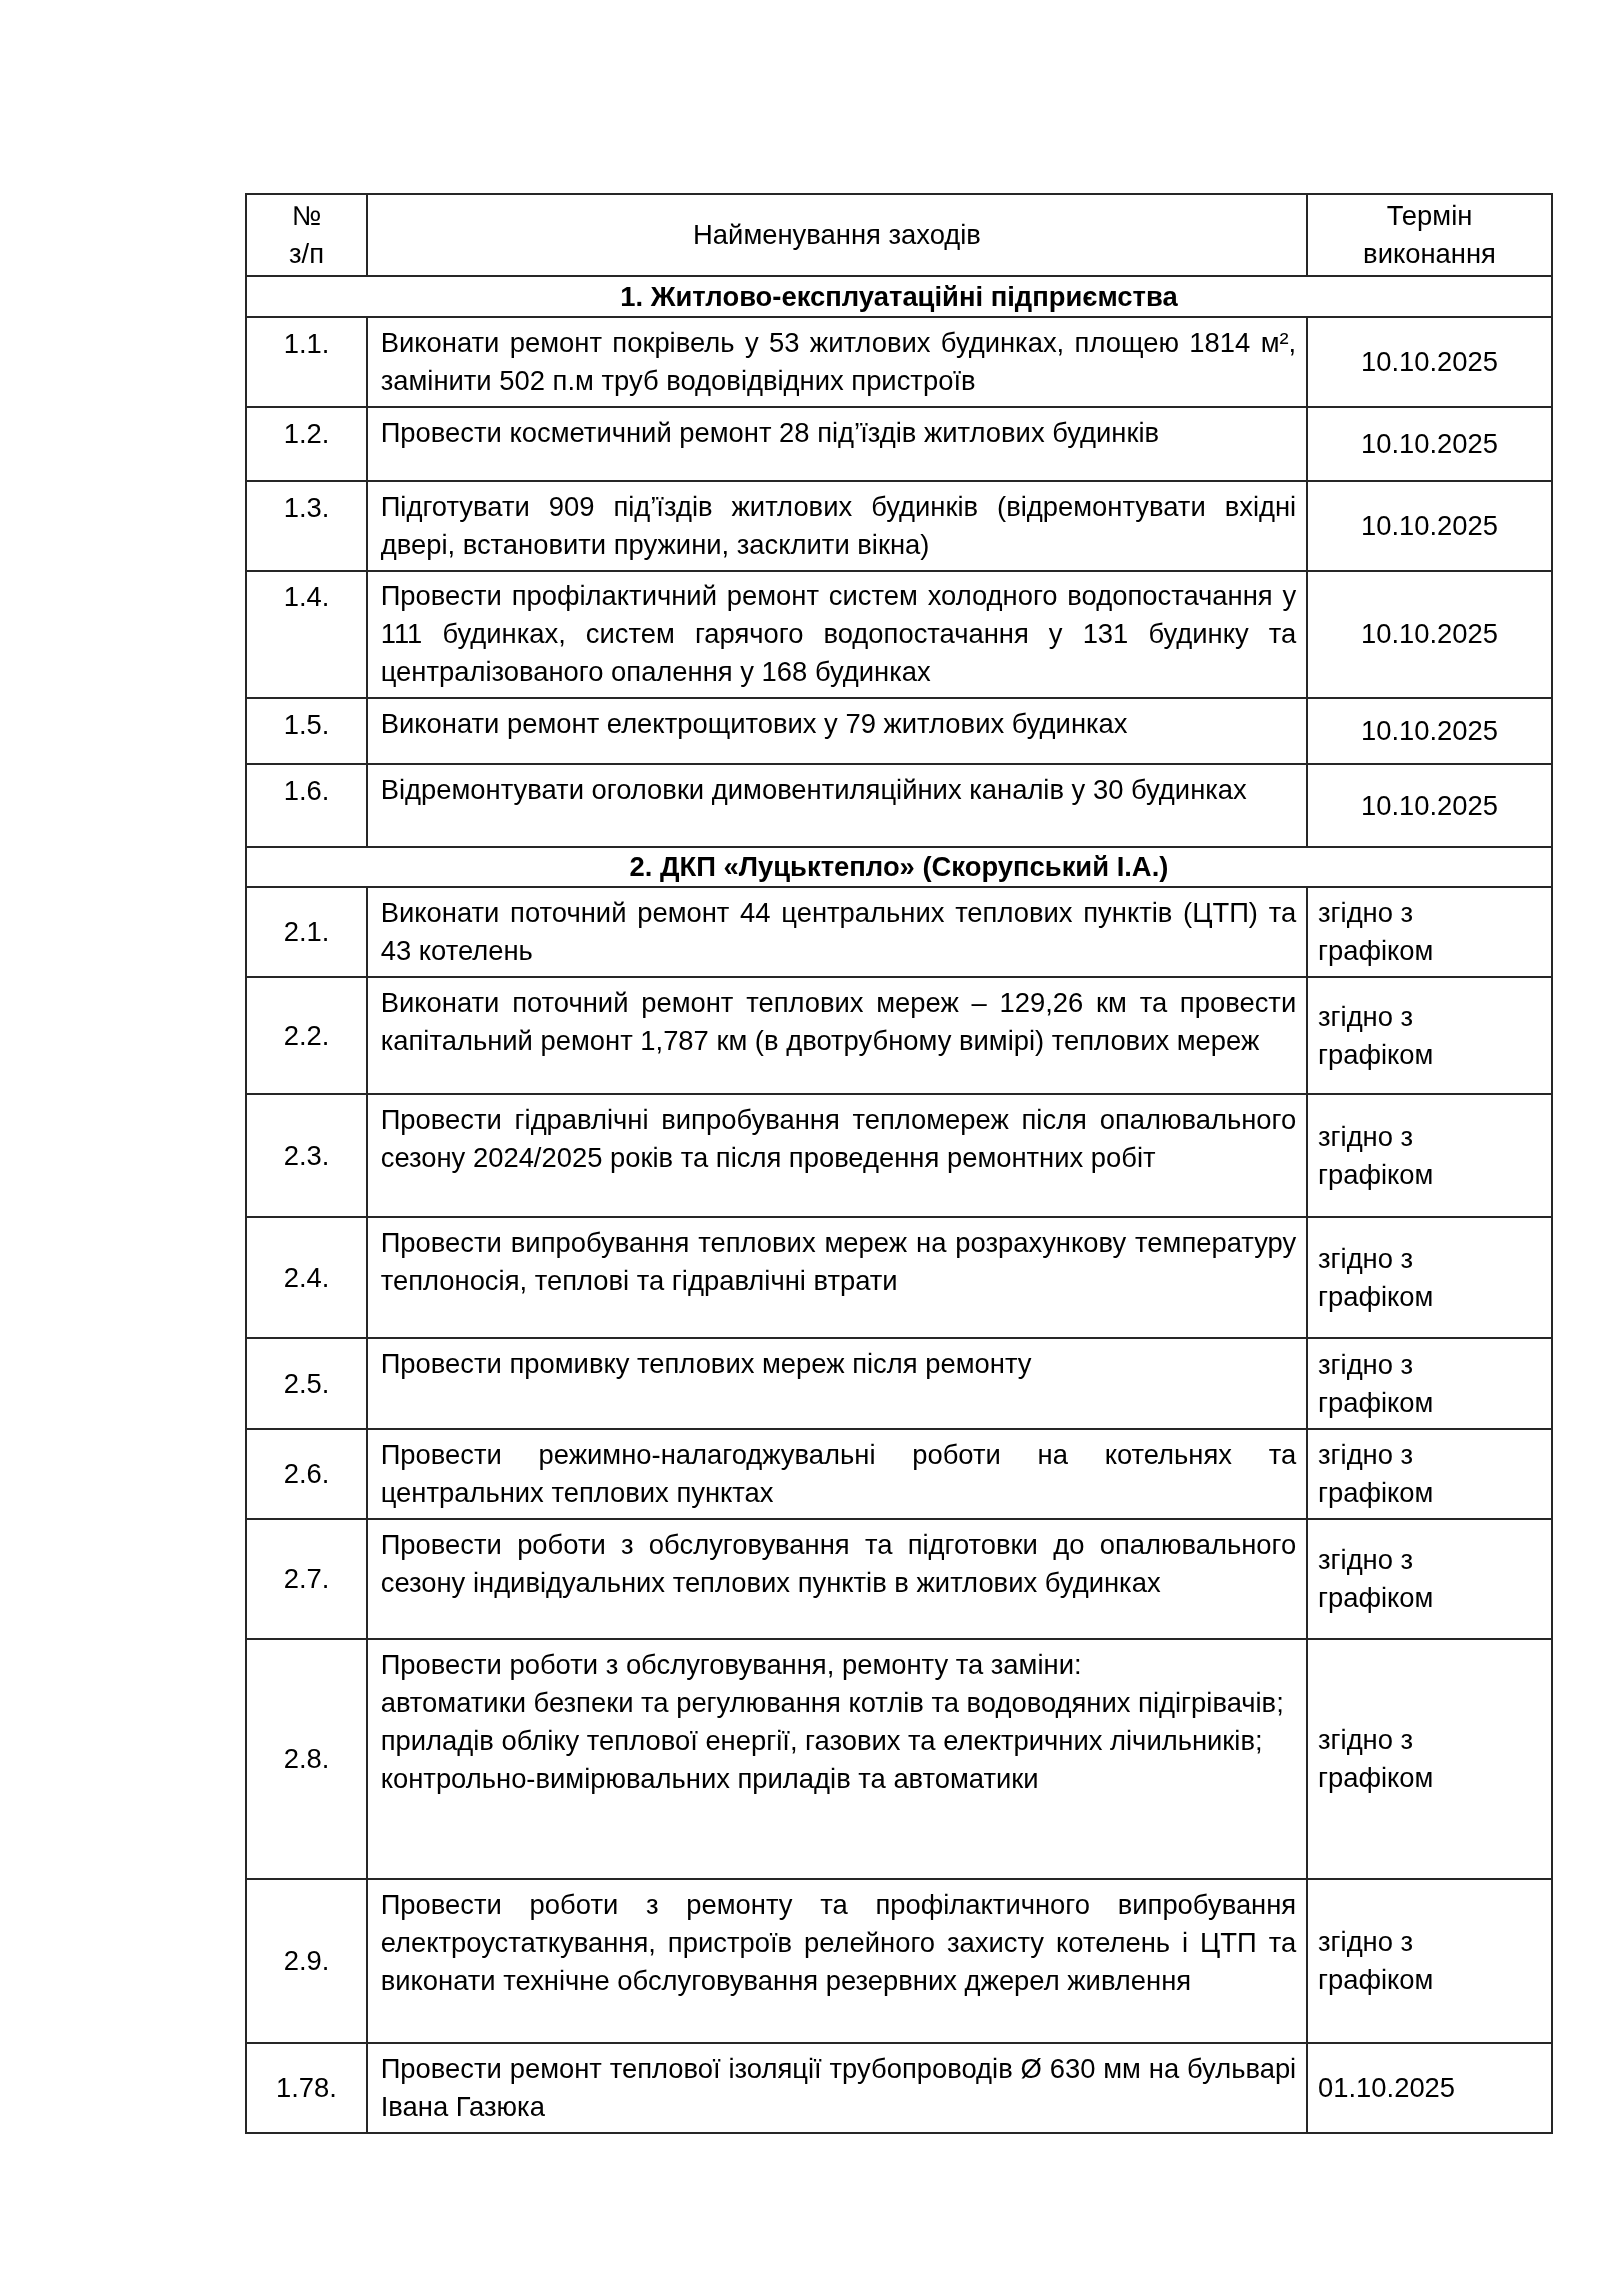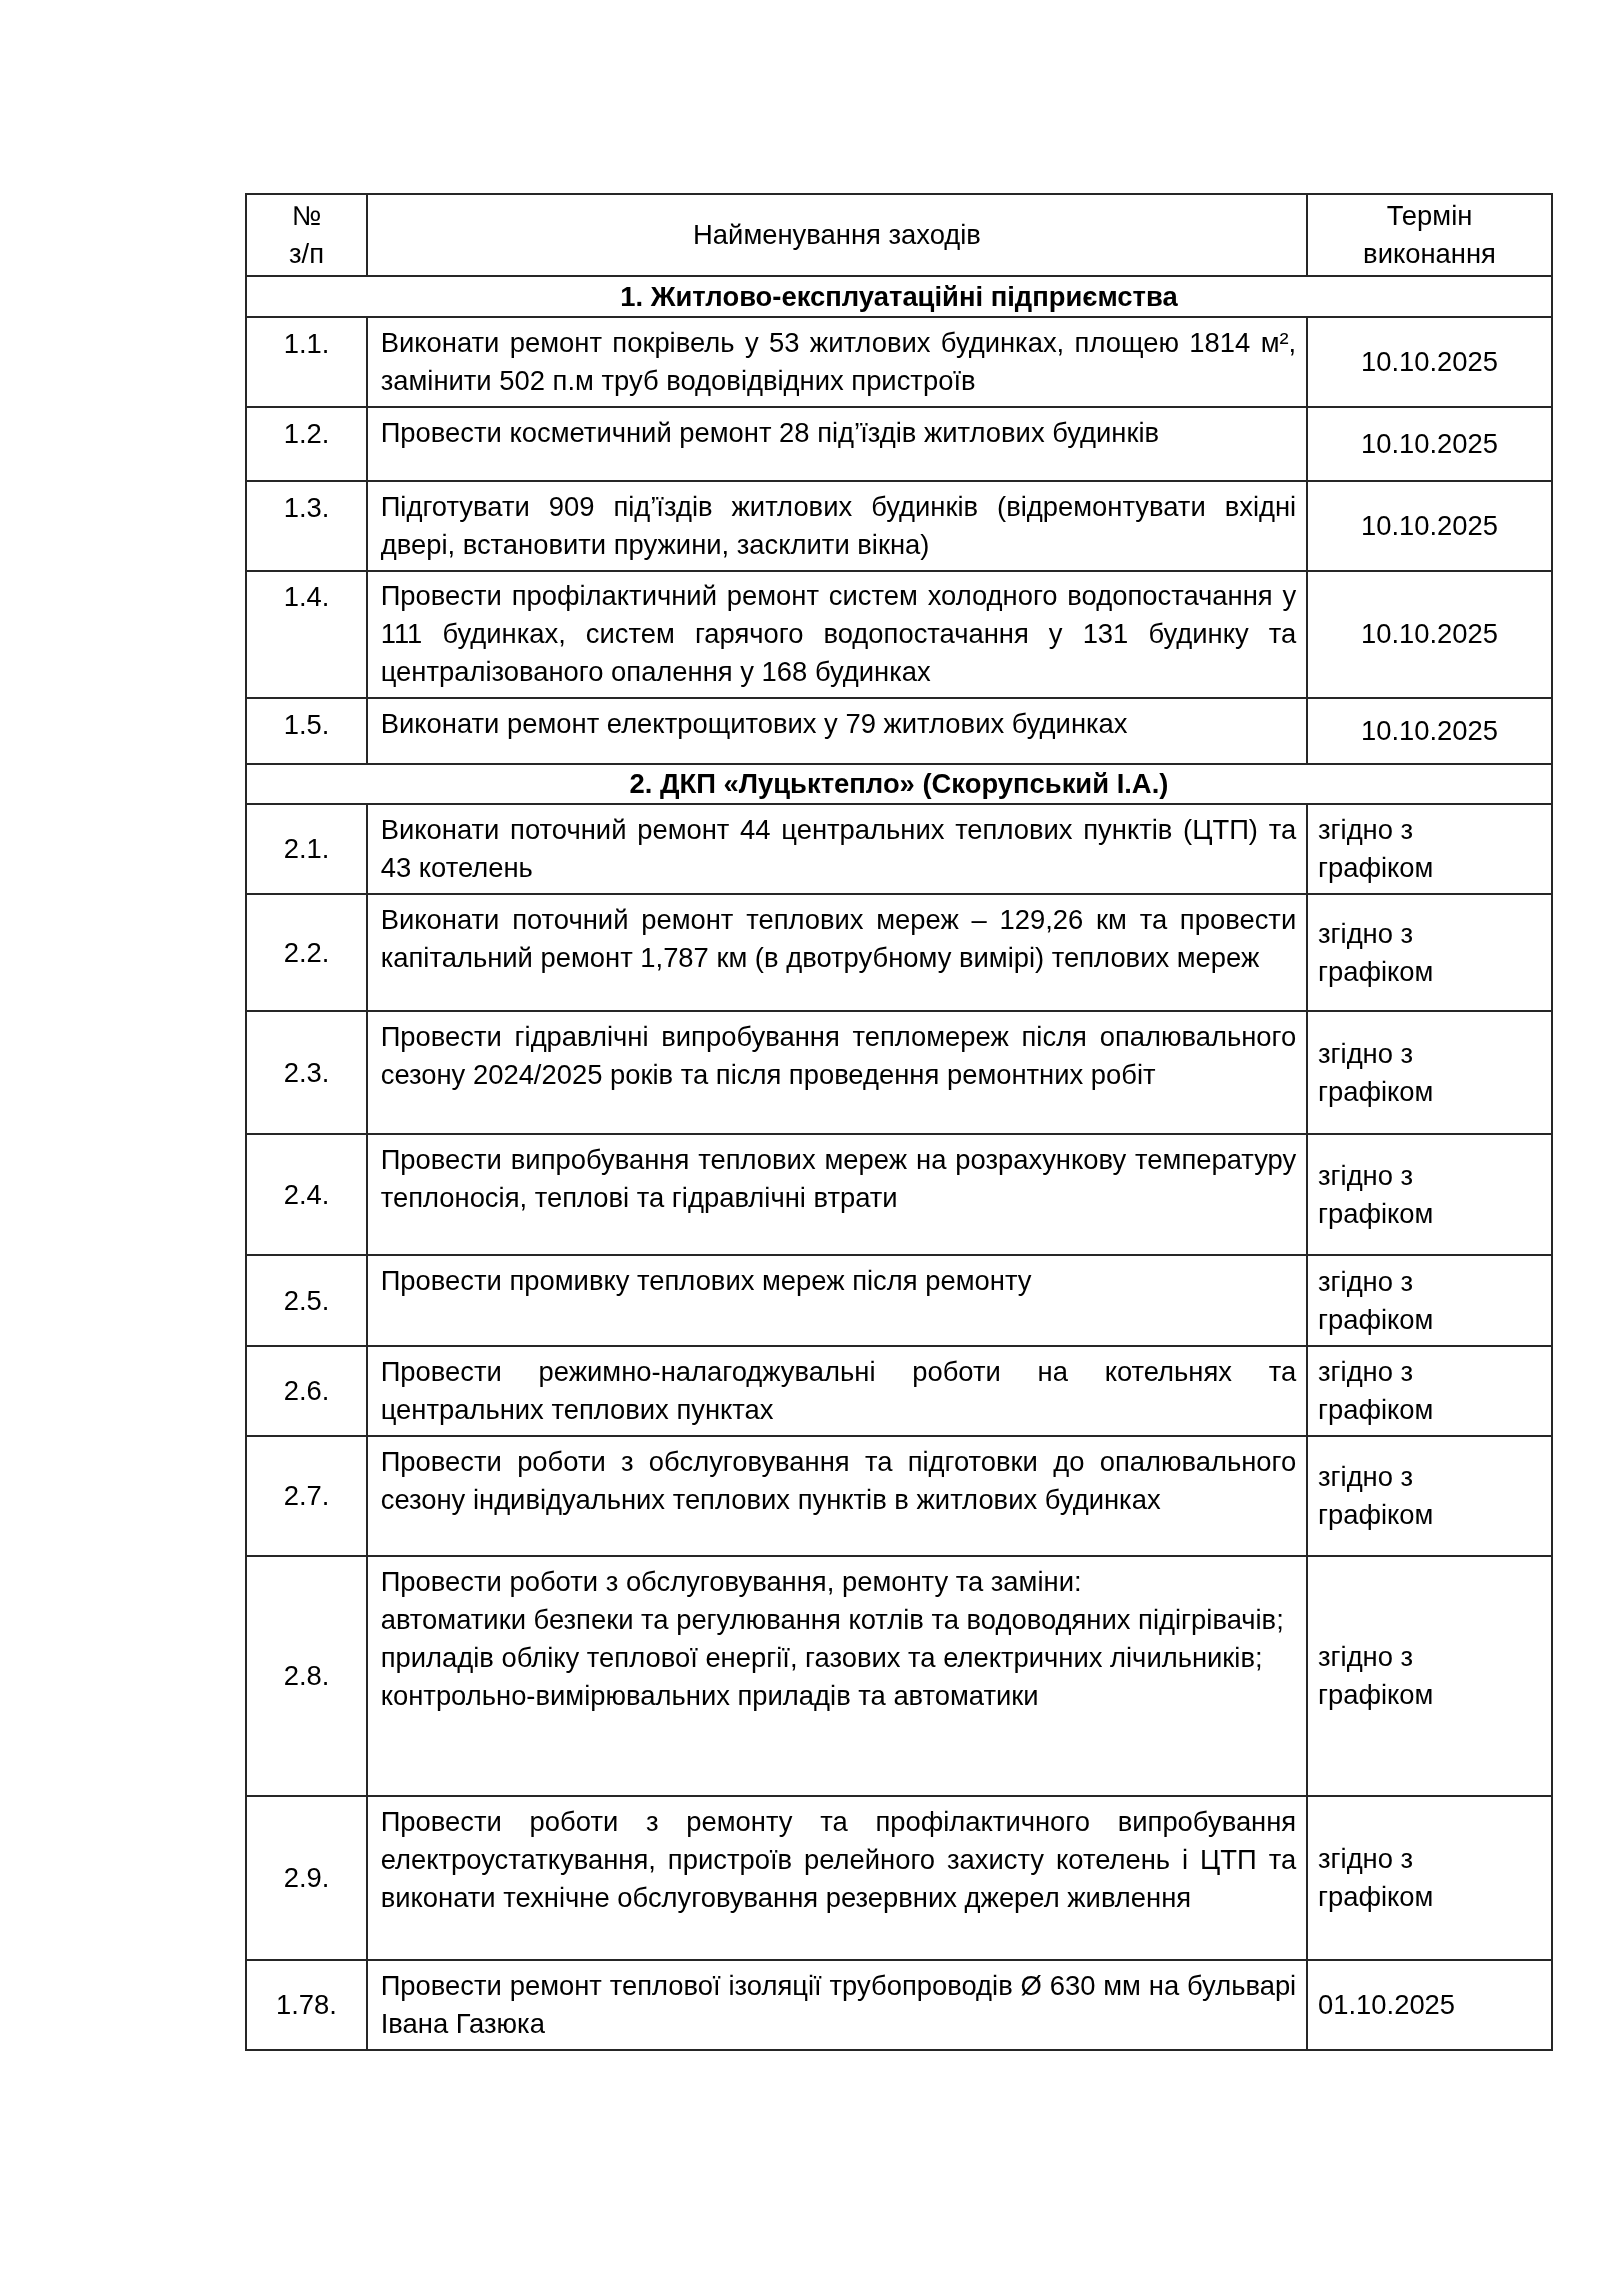--- a/index.html
+++ b/index.html
@@ -91,20 +91,25 @@
       <tr class="s1" style="height:123px">
         <td class="num">1.4.</td>
         <td class="text">Провести профілактичний ремонт систем холодного водопостачання у 111 будинках, систем гарячого водопостачання у 131 будинку та централізованого опалення у 168 будинках</td>
         <td class="term">10.10.2025</td>
       </tr>
       <tr class="s1" style="height:66px">
         <td class="num">1.5.</td>
         <td class="text">Виконати ремонт електрощитових у 79 житлових будинках</td>
         <td class="term">10.10.2025</td>
       </tr>
+      <tr class="s1" style="height:83px">
+        <td class="num">1.6.</td>
+        <td class="text">Відремонтувати оголовки димовентиляційних каналів у 30 будинках</td>
+        <td class="term">10.10.2025</td>
+      </tr>
 
       <tr class="section" style="height:36px">
         <td colspan="3">2. ДКП «Луцьктепло» (Скорупський І.А.)</td>
       </tr>
 
       <tr class="s2" style="height:83px">
         <td class="num">2.1.</td>
         <td class="text">Виконати поточний ремонт 44 центральних теплових пунктів (ЦТП) та 43 котелень</td>
         <td class="term">згідно з
 графіком</td>

